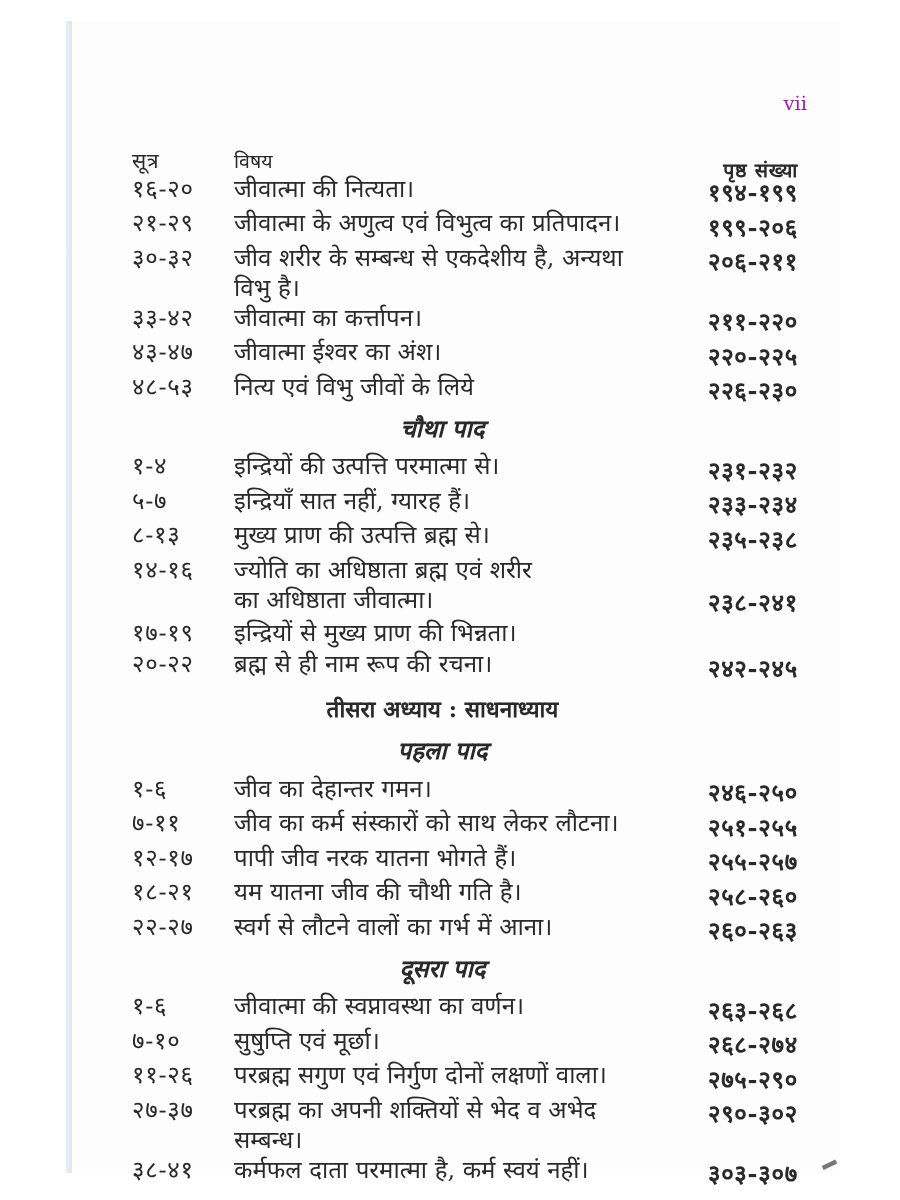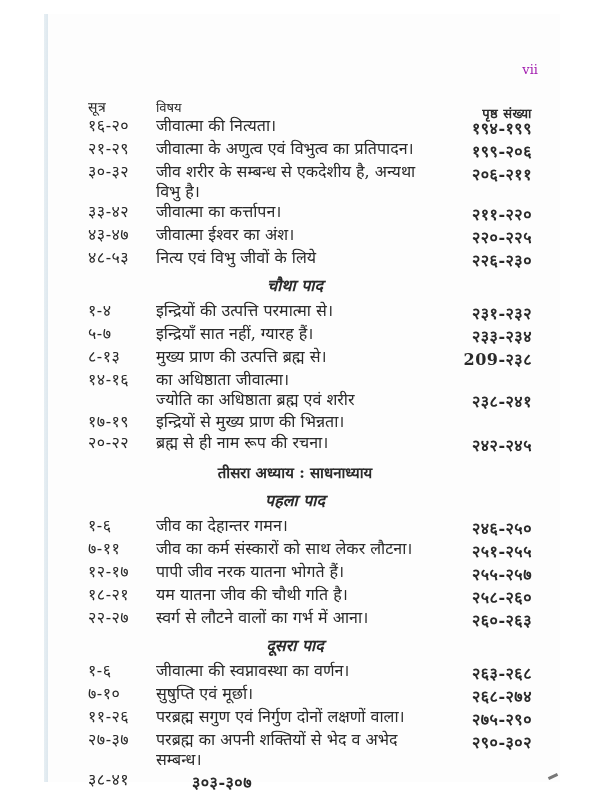--- a/index.html
+++ b/index.html
@@ -161,27 +161,27 @@
       <div class="col-page">२३१-२३२</div>
     </div>
     <div class="row">
       <div class="col-sutra">५-७</div>
       <div class="col-topic">इन्द्रियाँ सात नहीं, ग्यारह हैं।</div>
       <div class="col-page">२३३-२३४</div>
     </div>
     <div class="row">
       <div class="col-sutra">८-१३</div>
       <div class="col-topic">मुख्य प्राण की उत्पत्ति ब्रह्म से।</div>
-      <div class="col-page">209-२३८</div>
+      <div class="col-page">२३५-२३८</div>
     </div>
     <div class="row multi">
       <div class="col-sutra">१४-१६</div>
       <div class="col-topic">
+        <div>ज्योति का अधिष्ठाता ब्रह्म एवं शरीर</div>
         <div>का अधिष्ठाता जीवात्मा।</div>
-        <div>ज्योति का अधिष्ठाता ब्रह्म एवं शरीर</div>
       </div>
       <div class="col-page">२३८-२४१</div>
     </div>
     <div class="row">
       <div class="col-sutra">१७-१९</div>
       <div class="col-topic">इन्द्रियों से मुख्य प्राण की भिन्नता।</div>
     </div>
     <div class="row">
       <div class="col-sutra">२०-२२</div>
       <div class="col-topic">ब्रह्म से ही नाम रूप की रचना।</div>
@@ -236,18 +236,19 @@
       <div class="col-topic">परब्रह्म सगुण एवं निर्गुण दोनों लक्षणों वाला।</div>
       <div class="col-page">२७५-२९०</div>
     </div>
     <div class="row">
       <div class="col-sutra">२७-३७</div>
       <div class="col-topic">परब्रह्म का अपनी शक्तियों से भेद व अभेद सम्बन्ध।</div>
       <div class="col-page">२९०-३०२</div>
     </div>
     <div class="row">
       <div class="col-sutra">३८-४१</div>
+      <div class="col-topic">कर्मफल दाता परमात्मा है, कर्म स्वयं नहीं।</div>
       <div class="col-page">३०३-३०७</div>
     </div>
   </div>
 </div>
 
 <div class="corner-mark"></div>
 
 </body></html>

